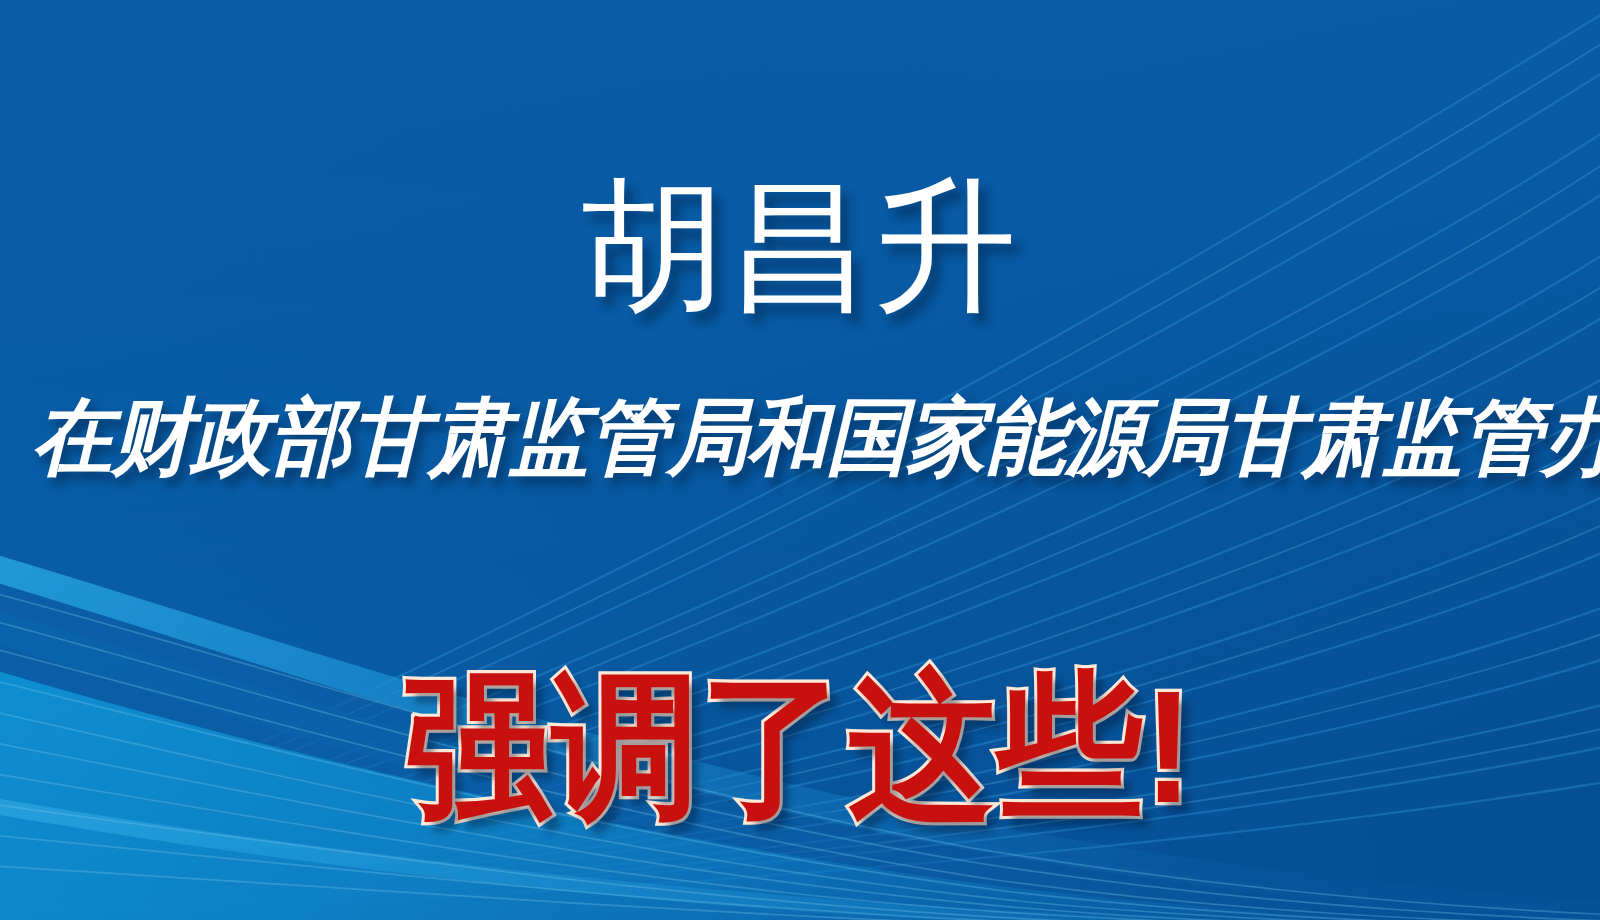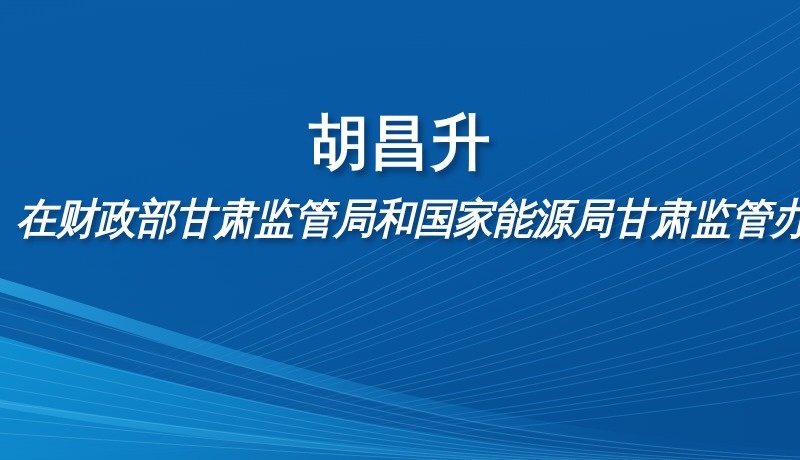--- a/index.html
+++ b/index.html
@@ -39,25 +39,24 @@
     width: 100%;
     text-align: center;
     white-space: nowrap;
     color: #ffffff;
     line-height: 1;
   }
 
   
   .line-name {
     top: 88px;
-    font-size: 60px;
-    font-weight: 700;
+    font-size: 72px;
+    font-weight: 400;
     letter-spacing: 0.015em;
     text-shadow: 4px 5px 5px rgba(0, 24, 54, 0.42);
-    margin-top: 25px;
   }
 
   
   .line-org {
     top: 198px;
     font-size: 42px;
     font-weight: 700;
     font-style: italic;
     font-family: "DejaVu Serif", "Liberation Serif", serif;
     letter-spacing: -0.015em;
@@ -203,15 +202,18 @@
     </g>
   </svg>
 
   <div class="content">
 
     <div class="line line-name">胡昌升</div>
 
     <div class="line line-org">在财政部甘肃监管局和国家能源局甘肃监管办</div>
 
 
+    <div class="line line-emphasis">
+      <span class="sq">强调了这些!</span>
+    </div>
 
   </div>
 </div>
 
 </body></html>

